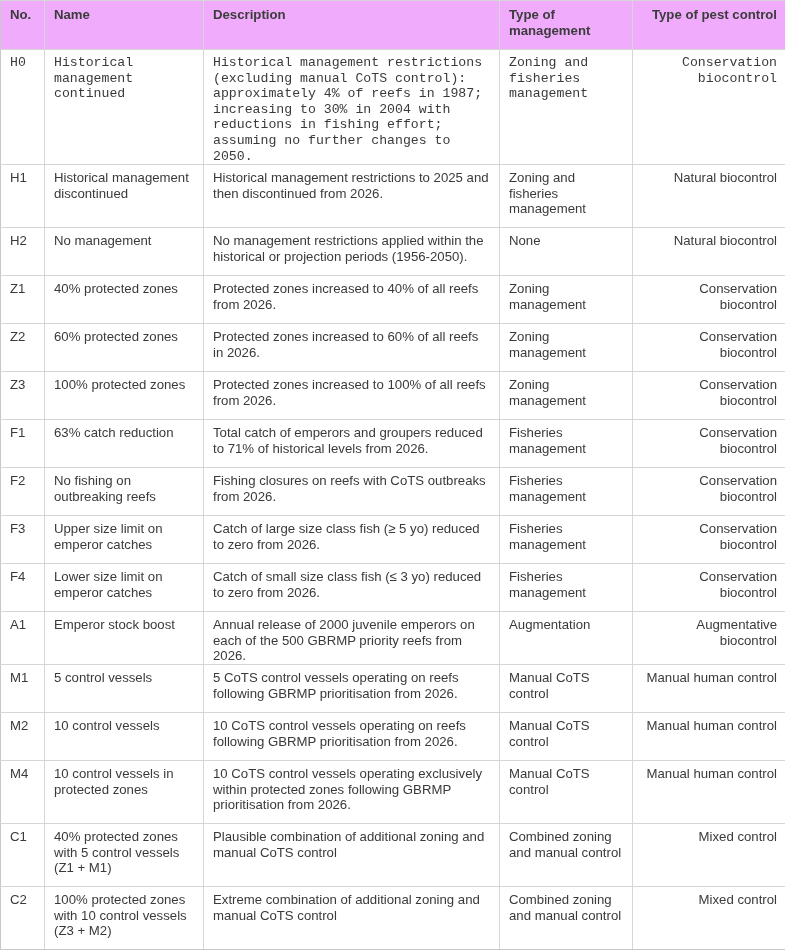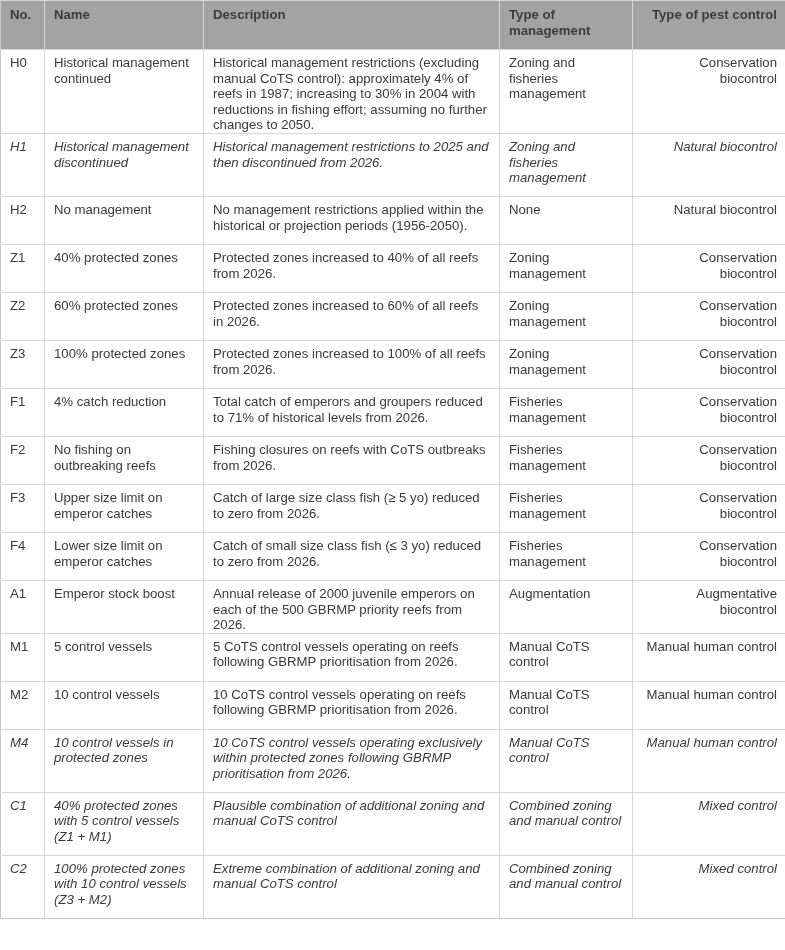--- a/index.html
+++ b/index.html
@@ -18,30 +18,30 @@
     col.c-desc { width: 296px; }
     col.c-mgmt { width: 133px; }
     col.c-pest { width: 153px; }
     th, td {
       border: 1px solid #d6d6d6;
       vertical-align: top;
       text-align: left;
       padding: 5px 8px 0 9px;
     }
     th {
-      background: #a3a3a3;
+      background: #f0abfc;
       font-weight: bold;
       color: #3c3c3c;
       height: 42px;
       padding-top: 6px;
     }
     td { background: #ffffff; }
     tr.r2 td { height: 42px; margin-top: 40px; }
-    tr.r3 td { height: 57px; font-style: italic; }
-    tr.r5 td { height: 73px; }
+    tr.r3 td { height: 57px; }
+    tr.r5 td { height: 73px; font-family: Liberation Mono, monospace; }
     tr.r-last td { border-bottom: 1px solid #c8c8c8; }
     th:first-child, td:first-child { border-left: 1px solid #c8c8c8; }
     th:last-child, td:last-child { border-right: 1px solid #c8c8c8; text-align: right; }
   </style>
 </head>
 <body>
 
 <table>
   <colgroup>
     <col class="c-no">
@@ -97,21 +97,21 @@
       </tr>
       <tr class="r2">
         <td>Z3</td>
         <td>100% protected zones</td>
         <td>Protected zones increased to 100% of all reefs from 2026.</td>
         <td>Zoning management</td>
         <td>Conservation biocontrol</td>
       </tr>
       <tr class="r2">
         <td>F1</td>
-        <td>4% catch reduction</td>
+        <td>63% catch reduction</td>
         <td>Total catch of emperors and groupers reduced to 71% of historical levels from 2026.</td>
         <td>Fisheries management</td>
         <td>Conservation biocontrol</td>
       </tr>
       <tr class="r2">
         <td>F2</td>
         <td>No fishing on outbreaking reefs</td>
         <td>Fishing closures on reefs with CoTS outbreaks from 2026.</td>
         <td>Fisheries management</td>
         <td>Conservation biocontrol</td>

